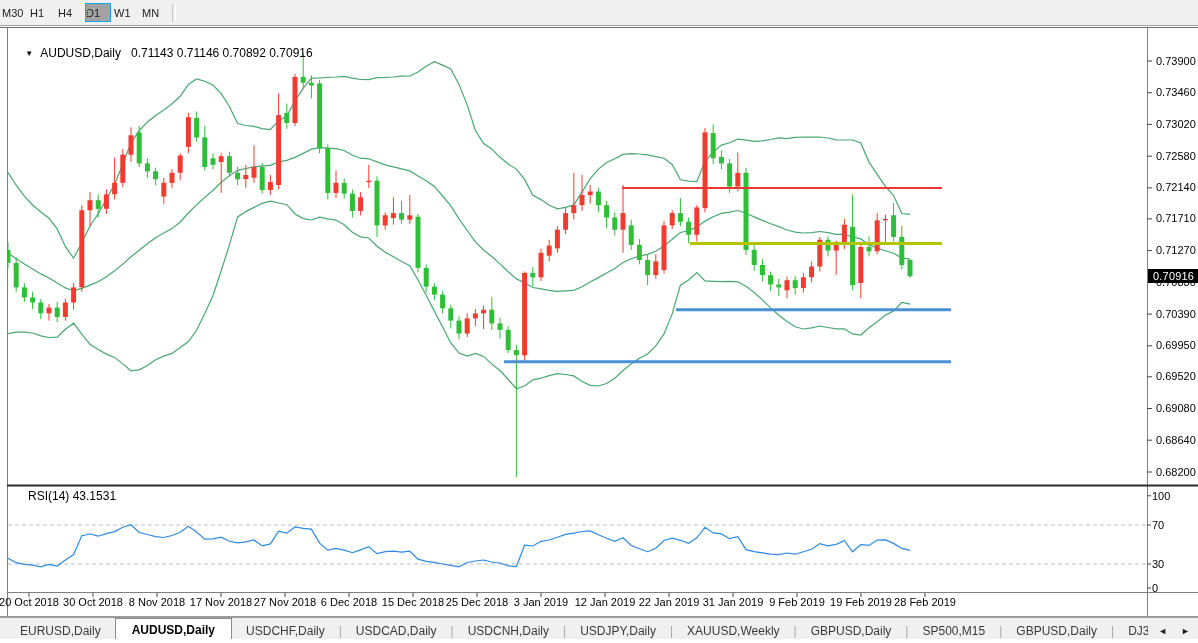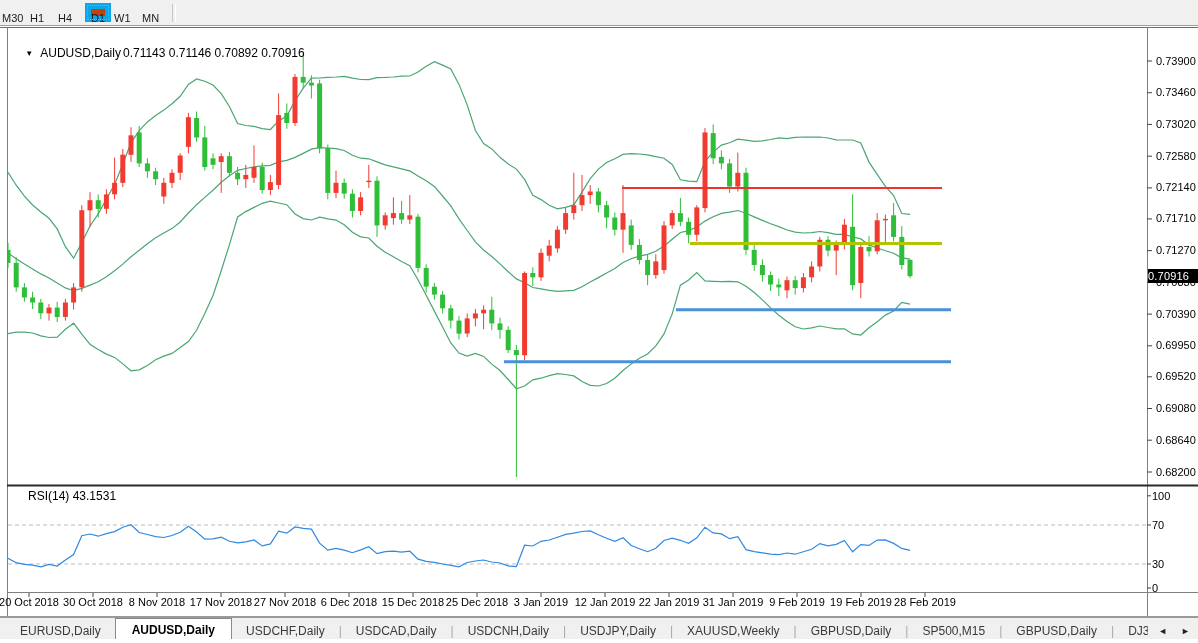--- a/index.html
+++ b/index.html
@@ -12,39 +12,39 @@
   #toolbar{
     position:absolute;left:0;top:0;width:1198px;height:26px;
     background:#f0f0f0;border-bottom:1px solid #9f9f9f;box-sizing:border-box;
   }
   .tfbtn{
     display:inline-block;min-width:26px;height:19px;line-height:19px;
     margin:3px 1px 0 1px;text-align:left;font-size:11px;color:#1c1c1c;
     border:1px solid transparent;box-sizing:border-box;cursor:default;
   }
   .tfbtn.active{
-    background:#c2410c;border:6px solid #0ea5e9;
+    background:#a3a3a3;border:1px solid #0ea5e9;
     outline:1px dotted #a0a0a0;outline-offset:-3px;
   }
   .vsep{
     display:inline-block;width:2px;height:18px;margin:4px 4px 0 4px;
     border-left:1px solid #c6c6c6;border-right:1px solid #ffffff;vertical-align:top;
   }
   
   #chart-region{position:absolute;left:0;top:27px;width:966px;height:590px;background:#fff;}
   #plot{position:absolute;left:0;top:0;}
   #chart-title{
     position:absolute;left:12px;top:5px;font-size:12px;color:#000;white-space:pre;
   }
   #chart-title .tri{font-size:8px;margin-right:7px;vertical-align:1px;color:#000;}
-  #chart-title .ohlc{margin-left:2px;}
+  #chart-title .ohlc{margin-left:10px;}
   #rsi-label{position:absolute;left:28px;top:462px;font-size:12px;color:#000;}
   #price-badge{
     position:absolute;left:1148px;top:242px;width:50px;height:14px;
-    background:#000;color:#fff;font-size:11px;line-height:14px;
+    background:#000;color:#fff;font-size:11px;line-height:14px;padding-left:5px;
     box-sizing:border-box;letter-spacing:0.2px;
   }
   
   #tabbar{
     position:absolute;left:0;top:617px;width:1198px;height:22px;
     background:#f0f0f0;border-top:1px solid #9a9a9a;box-sizing:border-box;overflow:hidden;
   }
   #tabstrip{display:flex;align-items:flex-end;height:25px;padding-left:6px;white-space:nowrap;}
   .tab{
     padding:4px 14px 5px 14px;font-size:12px;color:#3a3a3a;cursor:default;flex:0 0 auto;

